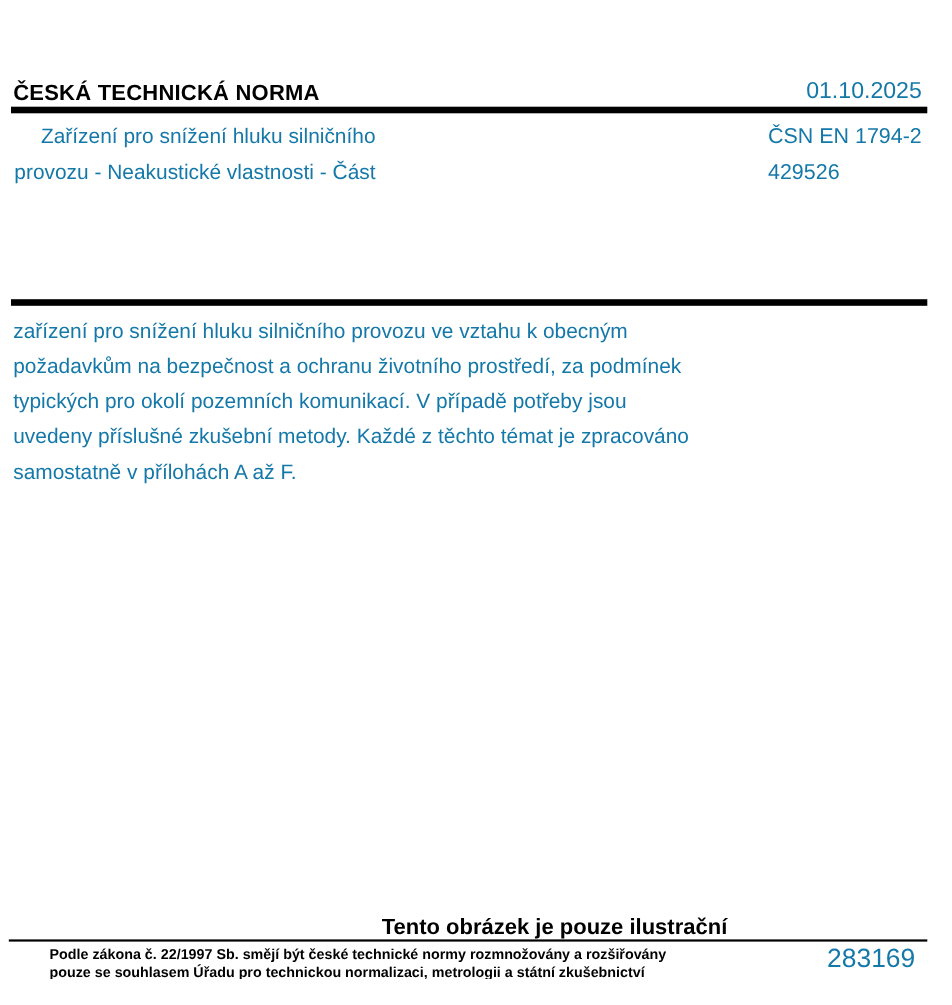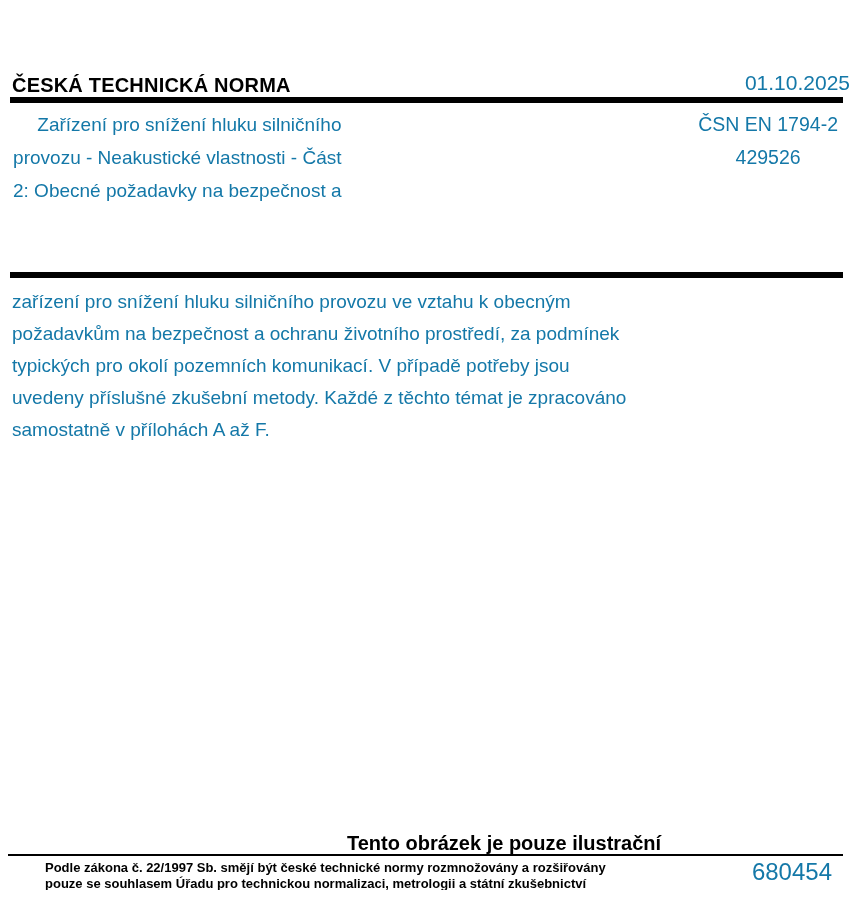--- a/index.html
+++ b/index.html
@@ -19,21 +19,21 @@
     left: 12px;
     top: 74px;
     font-size: 20px;
     font-weight: bold;
     color: var(--ink);
     letter-spacing: 0.2px;
     white-space: nowrap;
   }
   .header-date {
     position: absolute;
-    right: 15px;
+    right: 27px;
     top: 71px;
     font-size: 21px;
     color: var(--accent);
     white-space: nowrap;
   }
   .rule {
     position: absolute;
     left: 10px;
     width: 833px;
     background: var(--ink);
@@ -51,21 +51,21 @@
     white-space: nowrap;
     text-align: right;
   }
   .title-right {
     position: absolute;
     right: 27px;
     top: 108px;
     font-size: 19.5px;
     line-height: 33px;
     color: var(--accent);
-    text-align: center;
+    text-align: left;
     white-space: nowrap;
   }
   .abstract {
     position: absolute;
     left: 12px;
     top: 286px;
     font-size: 19px;
     line-height: 32px;
     color: var(--accent);
     white-space: nowrap;
@@ -106,21 +106,20 @@
 <div class="page">
 
   <div class="header-title">ČESKÁ TECHNICKÁ NORMA</div>
   <div class="header-date">01.10.2025</div>
 
   <div class="rule rule-top"></div>
 
   <div class="title-left">
     <div>Zařízení pro snížení hluku silničního</div>
     <div>provozu - Neakustické vlastnosti - Část</div>
-    <div>2: Obecné požadavky na bezpečnost a</div>
   </div>
 
   <div class="title-right">
     <div>ČSN EN 1794-2</div>
     <div>429526</div>
   </div>
 
   <div class="rule rule-mid"></div>
 
   <div class="abstract">
@@ -133,15 +132,15 @@
 
   <div class="illustration-note">Tento obrázek je pouze ilustrační</div>
 
   <div class="rule rule-footer"></div>
 
   <div class="legal">
     <div>Podle zákona č. 22/1997 Sb. smějí být české technické normy rozmnožovány a rozšiřovány</div>
     <div>pouze se souhlasem Úřadu pro technickou normalizaci, metrologii a státní zkušebnictví</div>
   </div>
 
-  <div class="order-number">680454</div>
+  <div class="order-number">283169</div>
 
 </div>
 
 </body></html>

